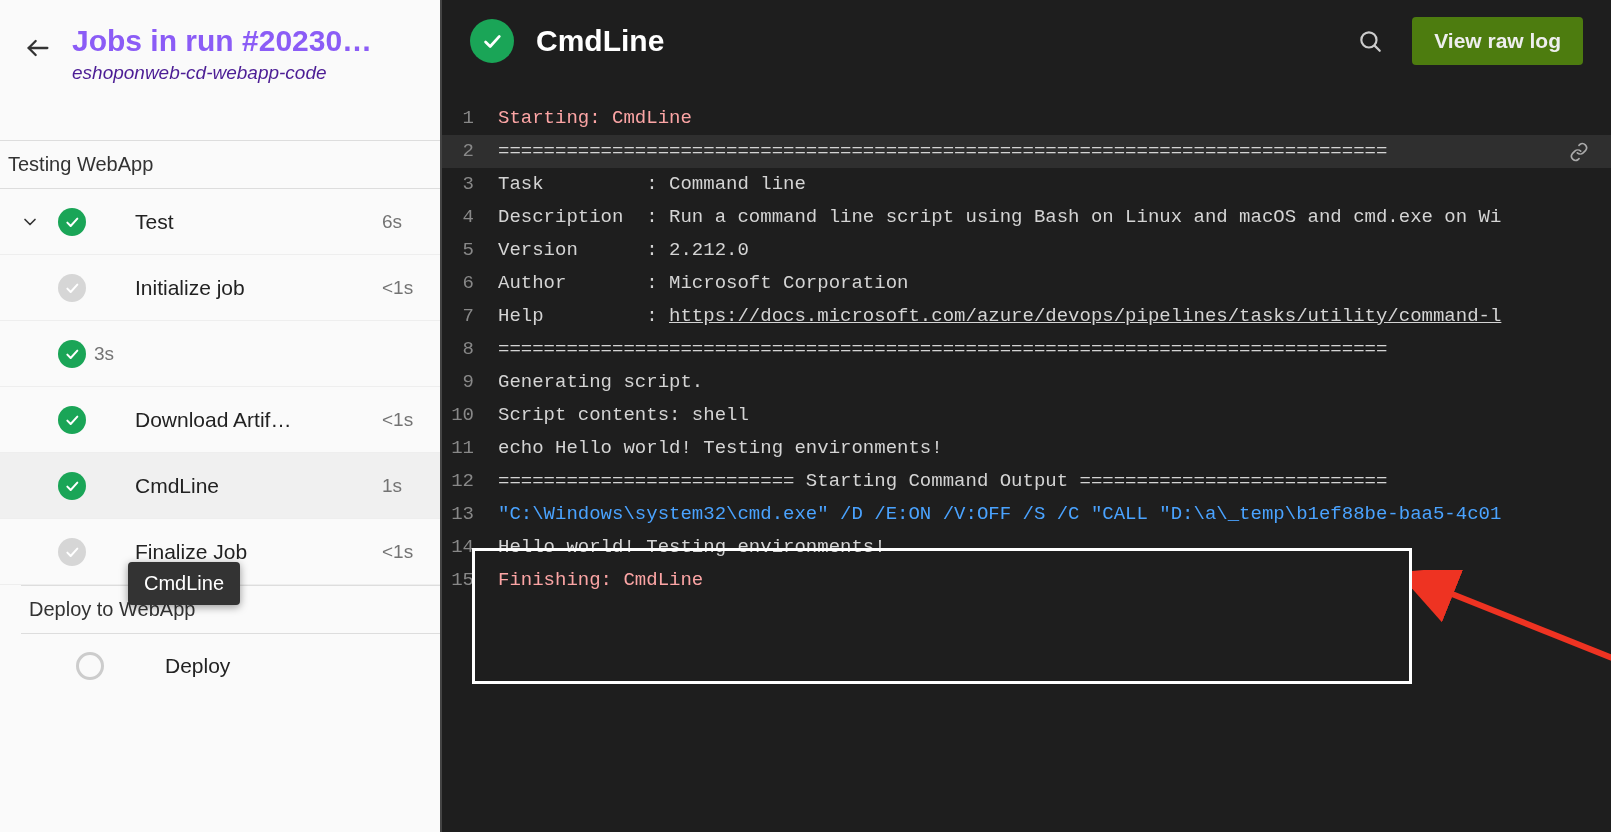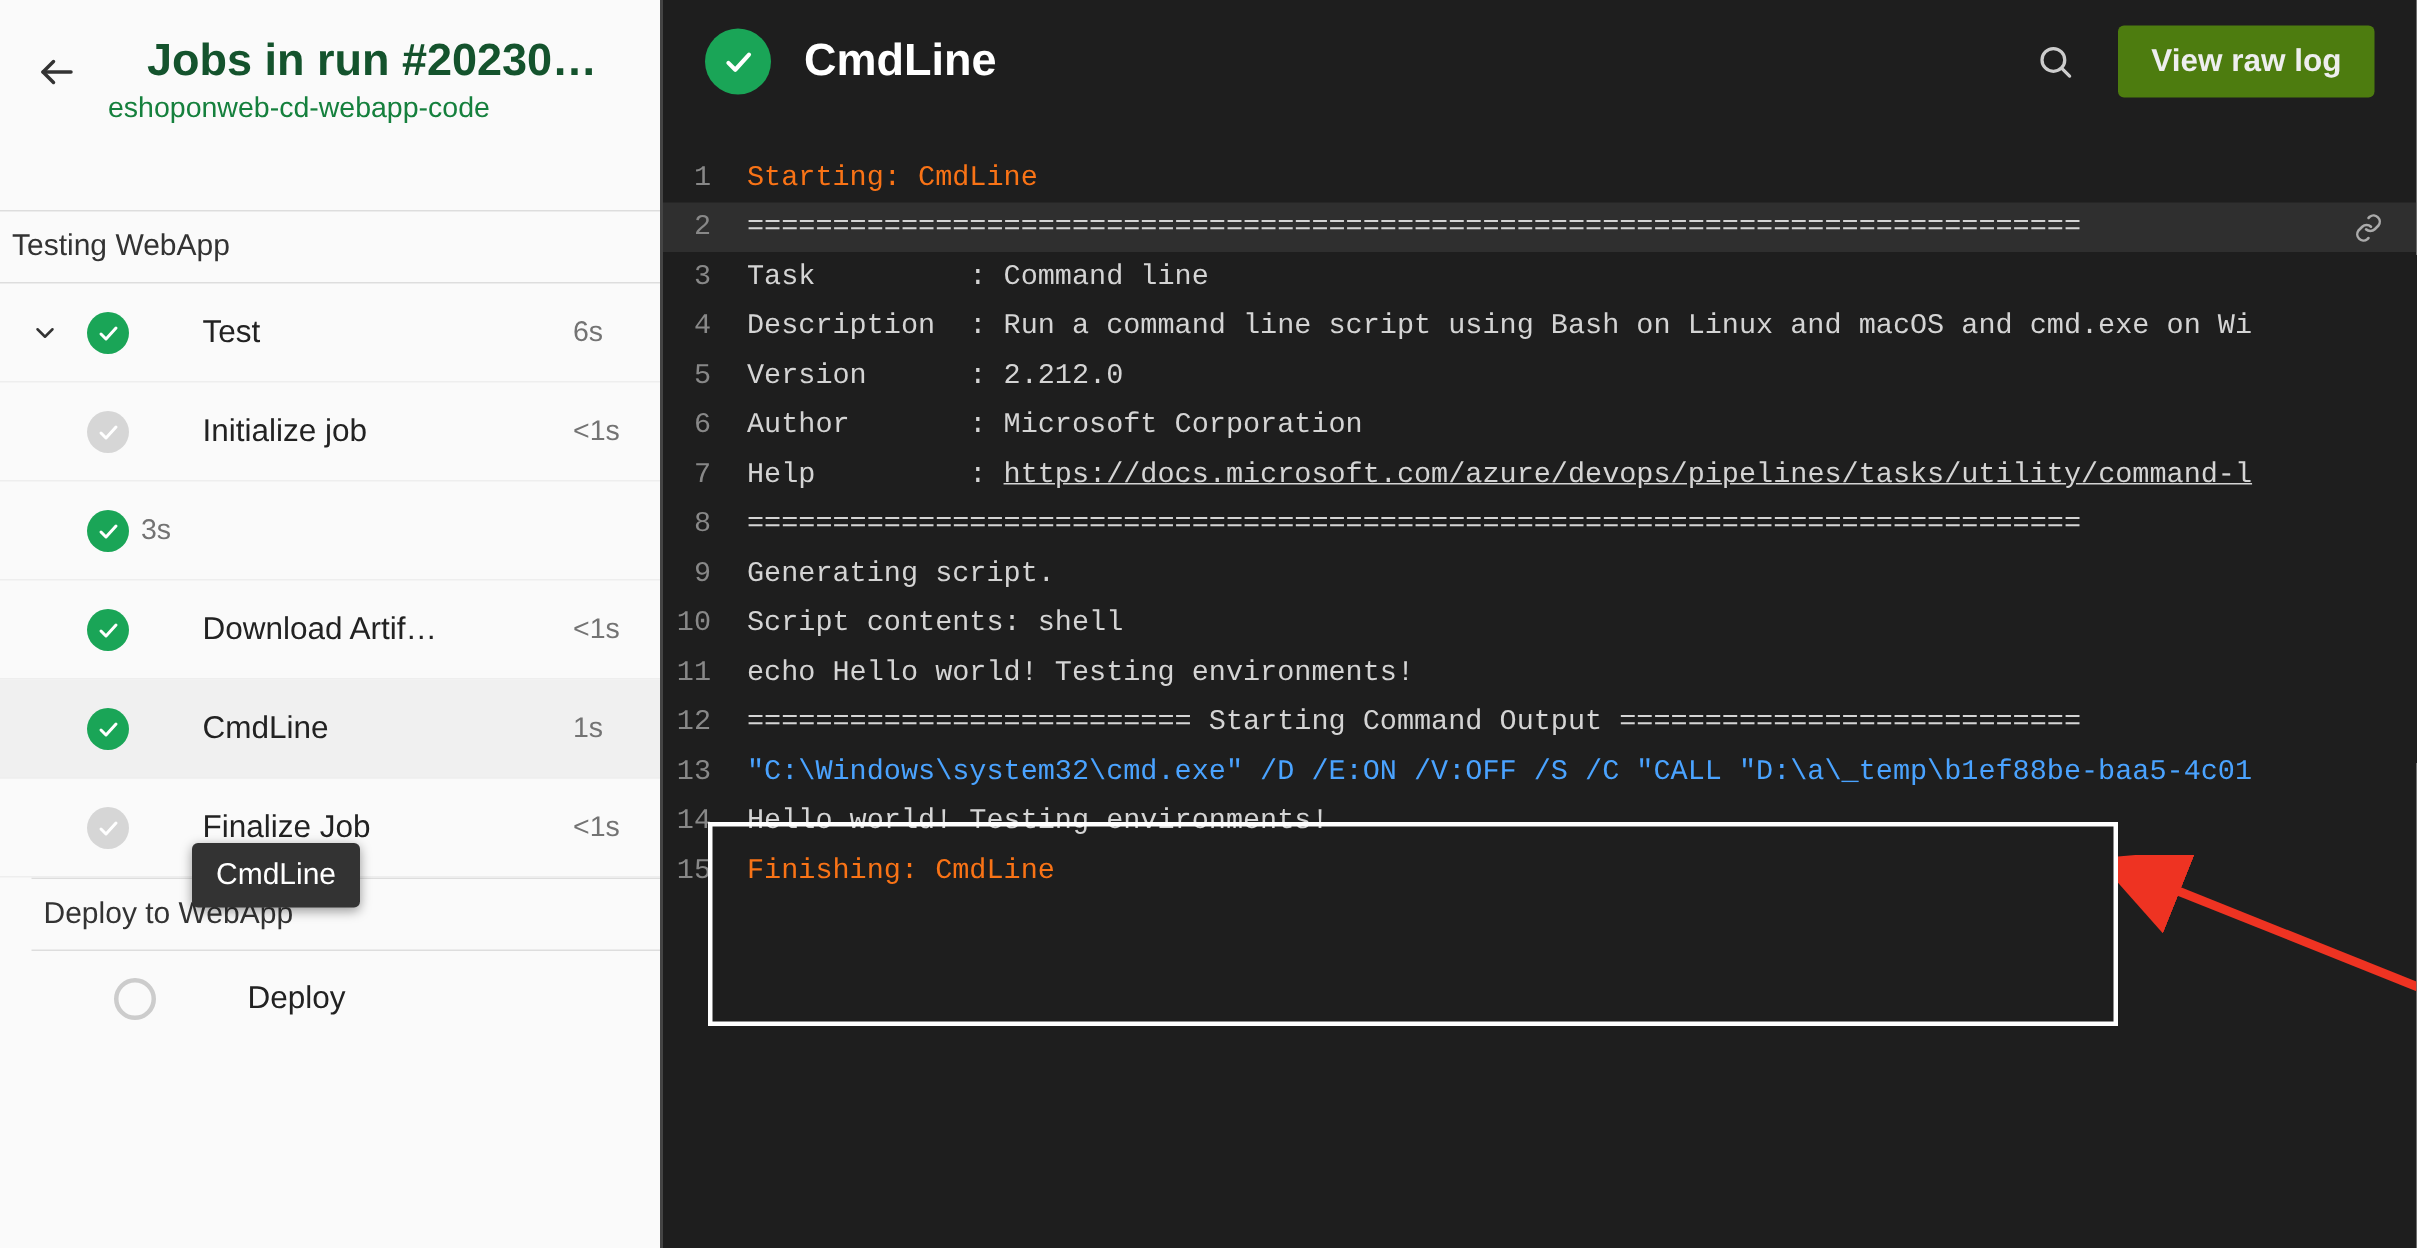--- a/index.html
+++ b/index.html
@@ -25,30 +25,30 @@
   }
   .back-btn {
     width: 36px; height: 36px;
     display: flex; align-items: center; justify-content: center;
     color: #333; cursor: pointer; margin-top: 6px;
   }
   .left-title-block { flex: 1; min-width: 0; }
   .left-title {
     font-size: 30px;
     font-weight: 600;
-    color: #14532d;
+    color: #8b5cf6;
     white-space: nowrap;
     overflow: hidden;
     text-overflow: ellipsis;
-    text-align: center;
   }
   .left-subtitle {
     margin-top: 4px;
     font-size: 19px;
-    color: #15803d;
+    color: #4c1d95;
+    font-style: italic;
   }
 
   .stage-header {
     padding: 12px 16px 12px 8px;
     border-bottom: 1px solid #ddd;
     border-top: 1px solid #ddd;
   }
   .stage-header-inner {
     font-size: 20px;
     color: #333;
@@ -175,21 +175,21 @@
     padding-right: 24px;
     user-select: none;
     flex-shrink: 0;
   }
   .lt {
     flex: 1;
     color: #d4d4d4;
     white-space: pre;
     overflow: hidden;
   }
-  .green { color: #f97316; }
+  .green { color: #fca5a5; }
   .blue  { color: #4aa3ff; }
   a.loglink { color: #d4d4d4; text-decoration: underline; }
   .link-icon-col {
     width: 40px; display:flex; align-items:center; justify-content:center;
     color: #aaa;
   }
 
   .highlight-box {
     position: absolute;
     border: 3px solid #fff;

